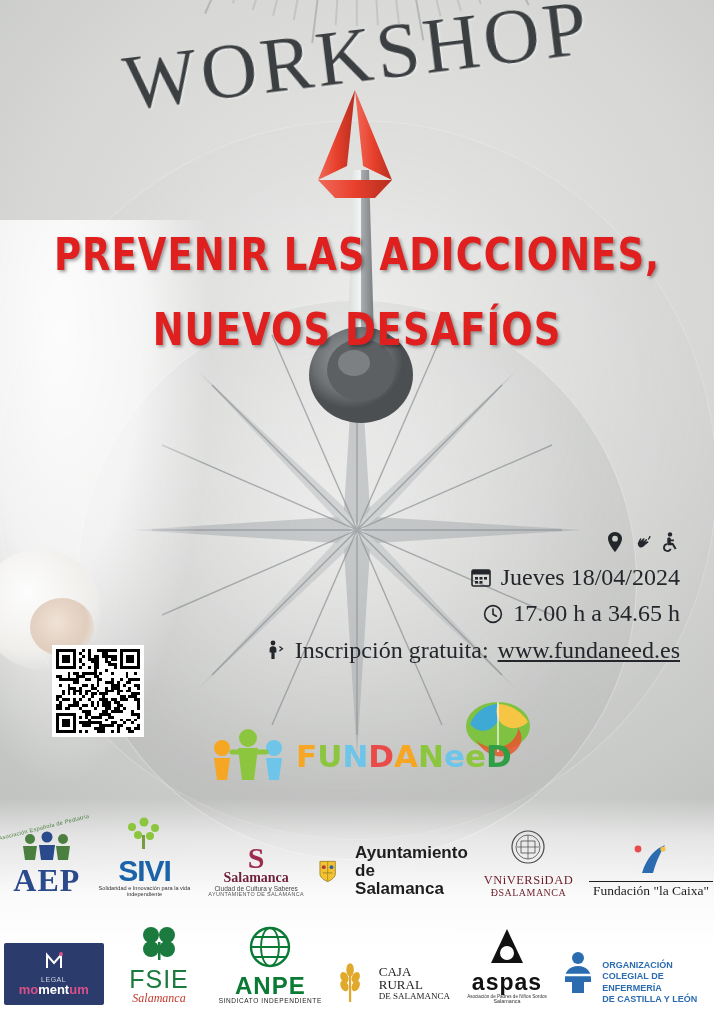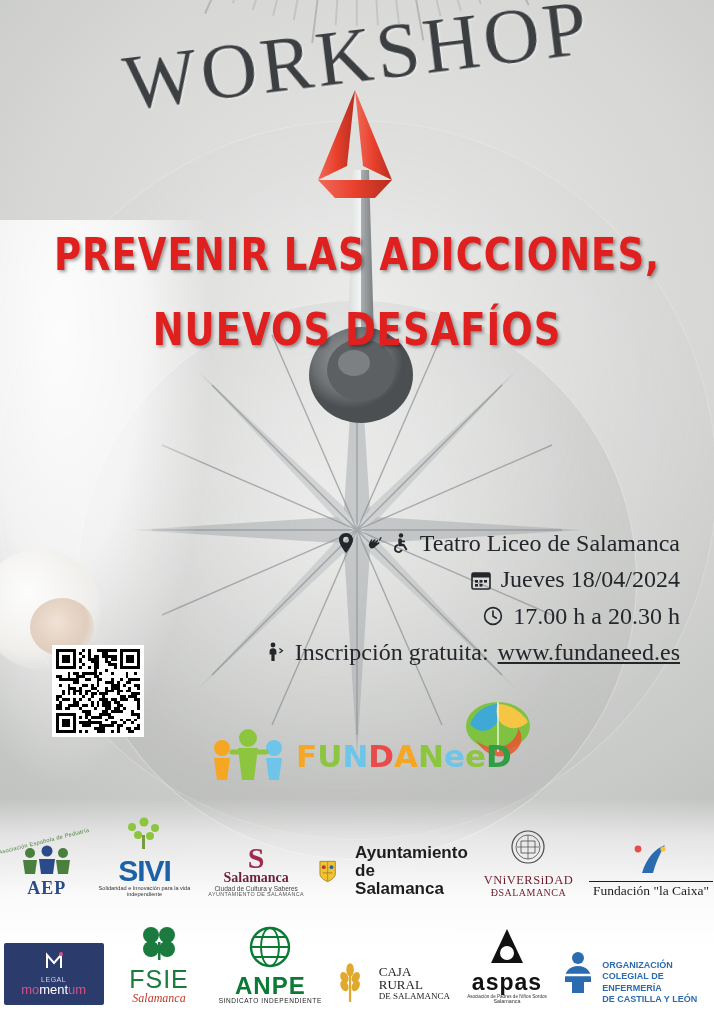--- a/index.html
+++ b/index.html
@@ -234,21 +234,21 @@
     line-height: 1.05;
   }
   .logo .ln { display: block; }
 
   
   .logo-aep { width: 92px; }
   .logo-aep .arc {
     font-size: 5.6px; letter-spacing: .3px; color: #4a7f3f; display:block; transform: rotate(-14deg);
     margin-left: -6px;
   }
-  .logo-aep .aep { font-family: "Liberation Serif", serif; font-size: 18px; color: #2b4a8b; font-weight: bold; letter-spacing: 1px; }
+  .logo-aep .aep { font-family: "Liberation Serif", serif; font-size: 32px; color: #2b4a8b; font-weight: bold; letter-spacing: 1px; }
 
   .logo-sivi { width: 100px; }
   .logo-sivi .big { font-family:"Liberation Sans", sans-serif; font-weight:bold; font-size: 30px; color:#1b62a8; letter-spacing:-1px; }
   .logo-sivi .sub { font-size: 5.6px; color:#333; display:block; }
 
   .logo-salamanca { width: 120px; }
   .logo-salamanca .s { font-family:"Liberation Serif", serif; font-size: 30px; color:#9e2b4e; font-weight:bold; line-height:.9; }
   .logo-salamanca .n1 { font-family:"Liberation Serif", serif; font-size: 14px; color:#6f1f3a; font-weight:bold; }
   .logo-salamanca .n2 { font-size: 6.5px; color:#444; }
   .logo-salamanca .n3 { font-size: 5.4px; color:#555; letter-spacing:.4px; }
@@ -260,21 +260,21 @@
 
   .logo-usal { width: 118px; }
   .logo-usal .l1 { font-family:"Liberation Serif", serif; font-size: 12.5px; color:#6d1c2b; letter-spacing:.5px; }
   .logo-usal .l2 { font-family:Liberation Serif, serif; font-size: 10px; color:#6d1c2b; letter-spacing:.5px; }
 
   .logo-caixa { width: 124px; }
   .logo-caixa .l1 { font-family:"Liberation Serif", serif; font-size: 13.5px; color:#1d1d1d; border-top:1px solid #1d1d1d; padding-top:2px; }
 
   .logo-momentum { width: 100px; background:#2b3b6b; color:#fff; padding:7px 4px 8px; border-radius:2px; }
   .logo-momentum .m1 { font-size: 7px; color:#cfd6e8; letter-spacing:.5px; }
-  .logo-momentum .m2 { font-size: 13px; font-weight:normal; }
+  .logo-momentum .m2 { font-size: 13px; font-weight:bold; }
   .logo-momentum .m2 em { color:#d94f8a; font-style:normal; }
 
   .logo-fsie { width: 96px; }
   .logo-fsie .f1 { font-family:"Liberation Sans", sans-serif; font-size: 25px; font-weight:normal; color:#1b7a3e; letter-spacing:1px; }
   .logo-fsie .f2 { font-family:"Liberation Serif", serif; font-size: 12px; color:#c0392b; font-style:italic; }
 
   .logo-anpe { width: 112px; }
   .logo-anpe .a1 { font-family:"Liberation Sans", sans-serif; font-size: 24px; font-weight:bold; color:#0a7a34; letter-spacing:1px; }
   .logo-anpe .a2 { font-size: 6.5px; color:#222; letter-spacing:.6px; }
 
@@ -399,21 +399,20 @@
             <path d="M16 3.5c.6-.7 1.7.1 1.2 1l-1.6 2.6c-.4.6-1.4.1-1.1-.6L16 3.5z" fill="#23262b"></path>
           </svg>
       </span>
       <span class="ic small">
         <svg width="18" height="20" viewBox="0 0 18 20">
             <circle cx="8" cy="2.4" r="2.2" fill="#23262b"></circle>
             <path d="M7 5.3c-1 0-1.7.8-1.7 1.8v4.6c0 .9.7 1.6 1.6 1.6h3.4l2.5 4.3 1.7-1-2.9-5c-.3-.5-.8-.8-1.4-.8H8.8V9.2h3.1V7.4H8.8v-.3c0-1-.8-1.8-1.8-1.8z" fill="#23262b"></path>
             <path d="M5.4 11.3a4.3 4.3 0 104.1 5.5H7.6a2.5 2.5 0 11-2.2-3.7v-1.8z" fill="#23262b"></path>
           </svg>
       </span>
-      <span class="txt">Teatro Liceo de Salamanca</span>
     </div>
 
     <div class="info-row">
       <span class="ic">
         <svg width="20" height="20" viewBox="0 0 20 20">
             <rect x="1" y="3" width="18" height="16" rx="1.5" fill="none" stroke="#23262b" stroke-width="1.6"></rect>
             <rect x="1" y="3" width="18" height="4.5" fill="#23262b"></rect>
             <rect x="4" y="10" width="3" height="2.6" fill="#23262b"></rect>
             <rect x="8.5" y="10" width="3" height="2.6" fill="#23262b"></rect>
             <rect x="13" y="10" width="3" height="2.6" fill="#23262b"></rect>
@@ -424,21 +423,21 @@
       <span class="txt">Jueves 18/04/2024</span>
     </div>
 
     <div class="info-row">
       <span class="ic">
         <svg width="20" height="20" viewBox="0 0 20 20">
             <circle cx="10" cy="10" r="8.4" fill="none" stroke="#23262b" stroke-width="1.6"></circle>
             <path d="M10 5v5.2l3.4 2" fill="none" stroke="#23262b" stroke-width="1.6" stroke-linecap="round"></path>
           </svg>
       </span>
-      <span class="txt">17.00 h a 20.30 h</span>
+      <span class="txt">17.00 h a 34.65 h</span>
     </div>
 
     <div class="info-row">
       <span class="ic">
         <svg width="18" height="20" viewBox="0 0 18 20">
             <circle cx="7" cy="3" r="2.4" fill="#23262b"></circle>
             <path d="M7 6.2c-2 0-3.4 1.2-3.4 3v3.4h1.8V19h3.2v-6.4h1.8V9.2c0-1.8-1.4-3-3.4-3z" fill="#23262b"></path>
             <path d="M13.4 6.6l3 2.2-3 2.2" fill="none" stroke="#23262b" stroke-width="1.3"></path>
           </svg>
       </span>

